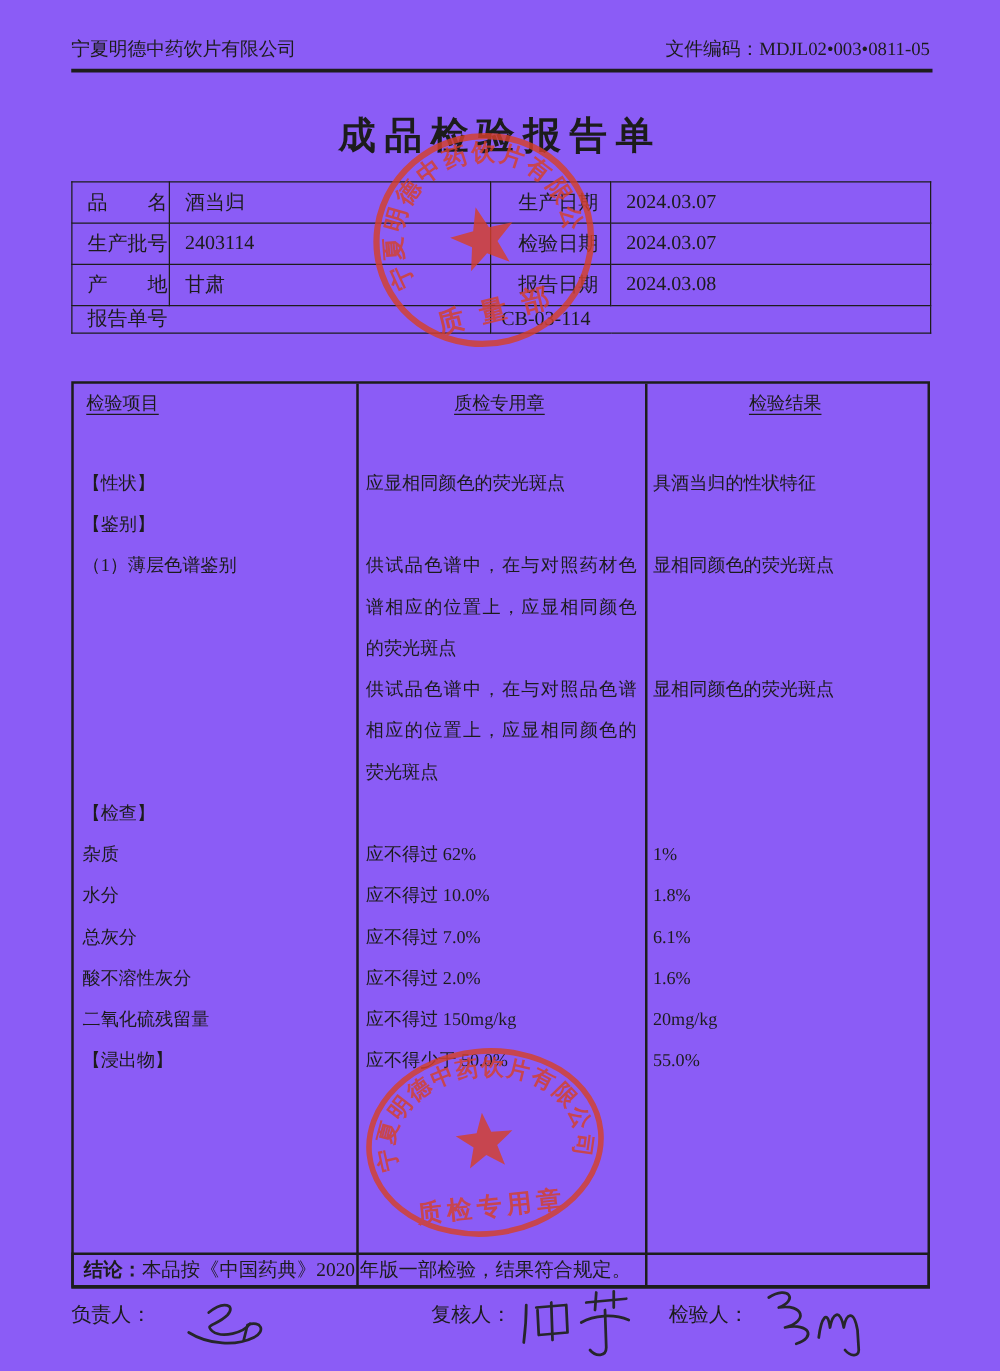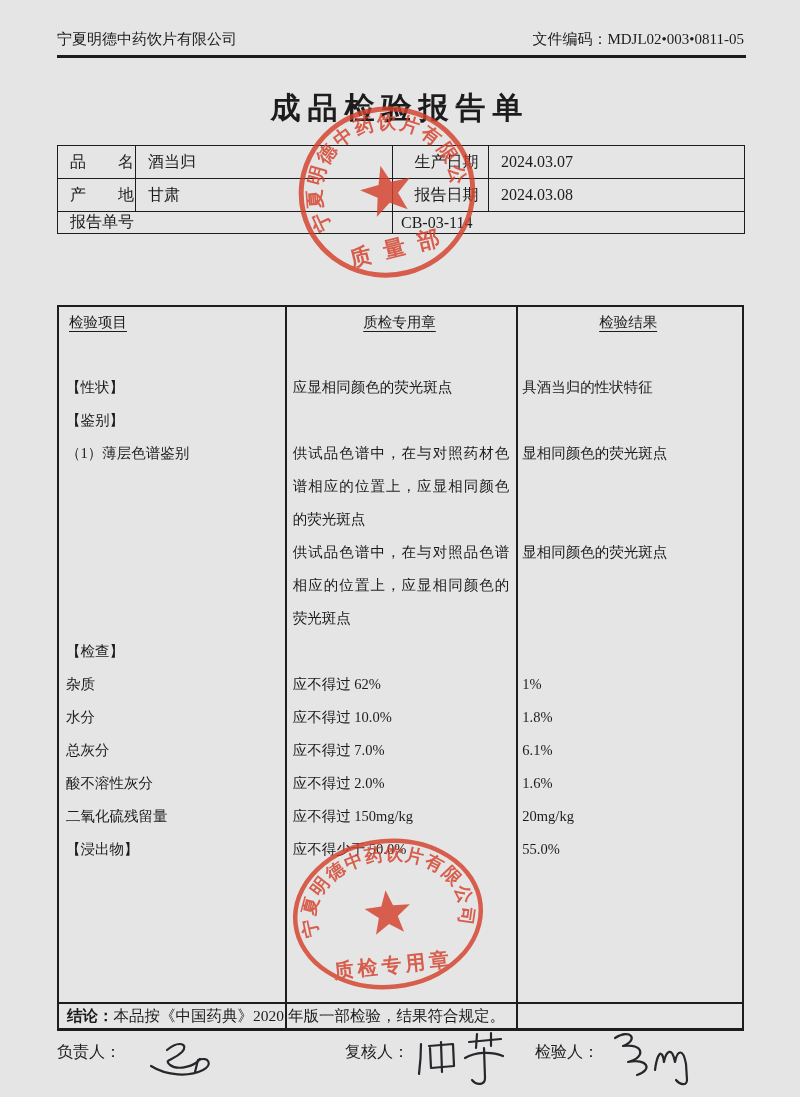--- a/index.html
+++ b/index.html
@@ -1,18 +1,18 @@
 <!DOCTYPE html>
 <html><head>
 <meta charset="utf-8">
 <style>
   * { margin:0; padding:0; box-sizing:border-box; }
   html,body { width:800px; height:1097px; background:#ffffff; }
   body { font-family:"Liberation Serif","DejaVu Serif",serif; color:#1c1c1c; }
-  .page { position:relative; width:800px; height:1097px; background:#e5e5e5; overflow:hidden; }
+  .page { position:relative; width:800px; height:1097px; background:#8b5cf6; overflow:hidden; }
 
   
   .doc-header { position:absolute; left:57px; top:30px; width:687px;
     display:flex; justify-content:space-between; font-size:15px; }
   .header-rule { position:absolute; left:57px; top:55px; width:689px; height:3px;
     background:#1d1d1d; }
 
   
   .title { position:absolute; left:0; top:88px; width:800px; text-align:center;
     font-size:30px; font-weight:bold; letter-spacing:7px; }
@@ -83,20 +83,26 @@
         <col style="width:256px">
       </colgroup>
     <tbody>
         <tr class="r">
       <td>品　　名</td>
       <td>酒当归</td>
       <td class="datelabel">生产日期</td>
       <td>2024.03.07</td>
     </tr>
     <tr class="r">
+      <td>生产批号</td>
+      <td>2403114</td>
+      <td class="datelabel">检验日期</td>
+      <td>2024.03.07</td>
+    </tr>
+    <tr class="r">
       <td>产　　地</td>
       <td>甘肃</td>
       <td class="datelabel">报告日期</td>
       <td>2024.03.08</td>
     </tr>
     <tr class="r4">
       <td colspan="2">报告单号</td>
       <td colspan="2" style="padding-left:8px">CB-03-114</td>
     </tr>
   </tbody>

